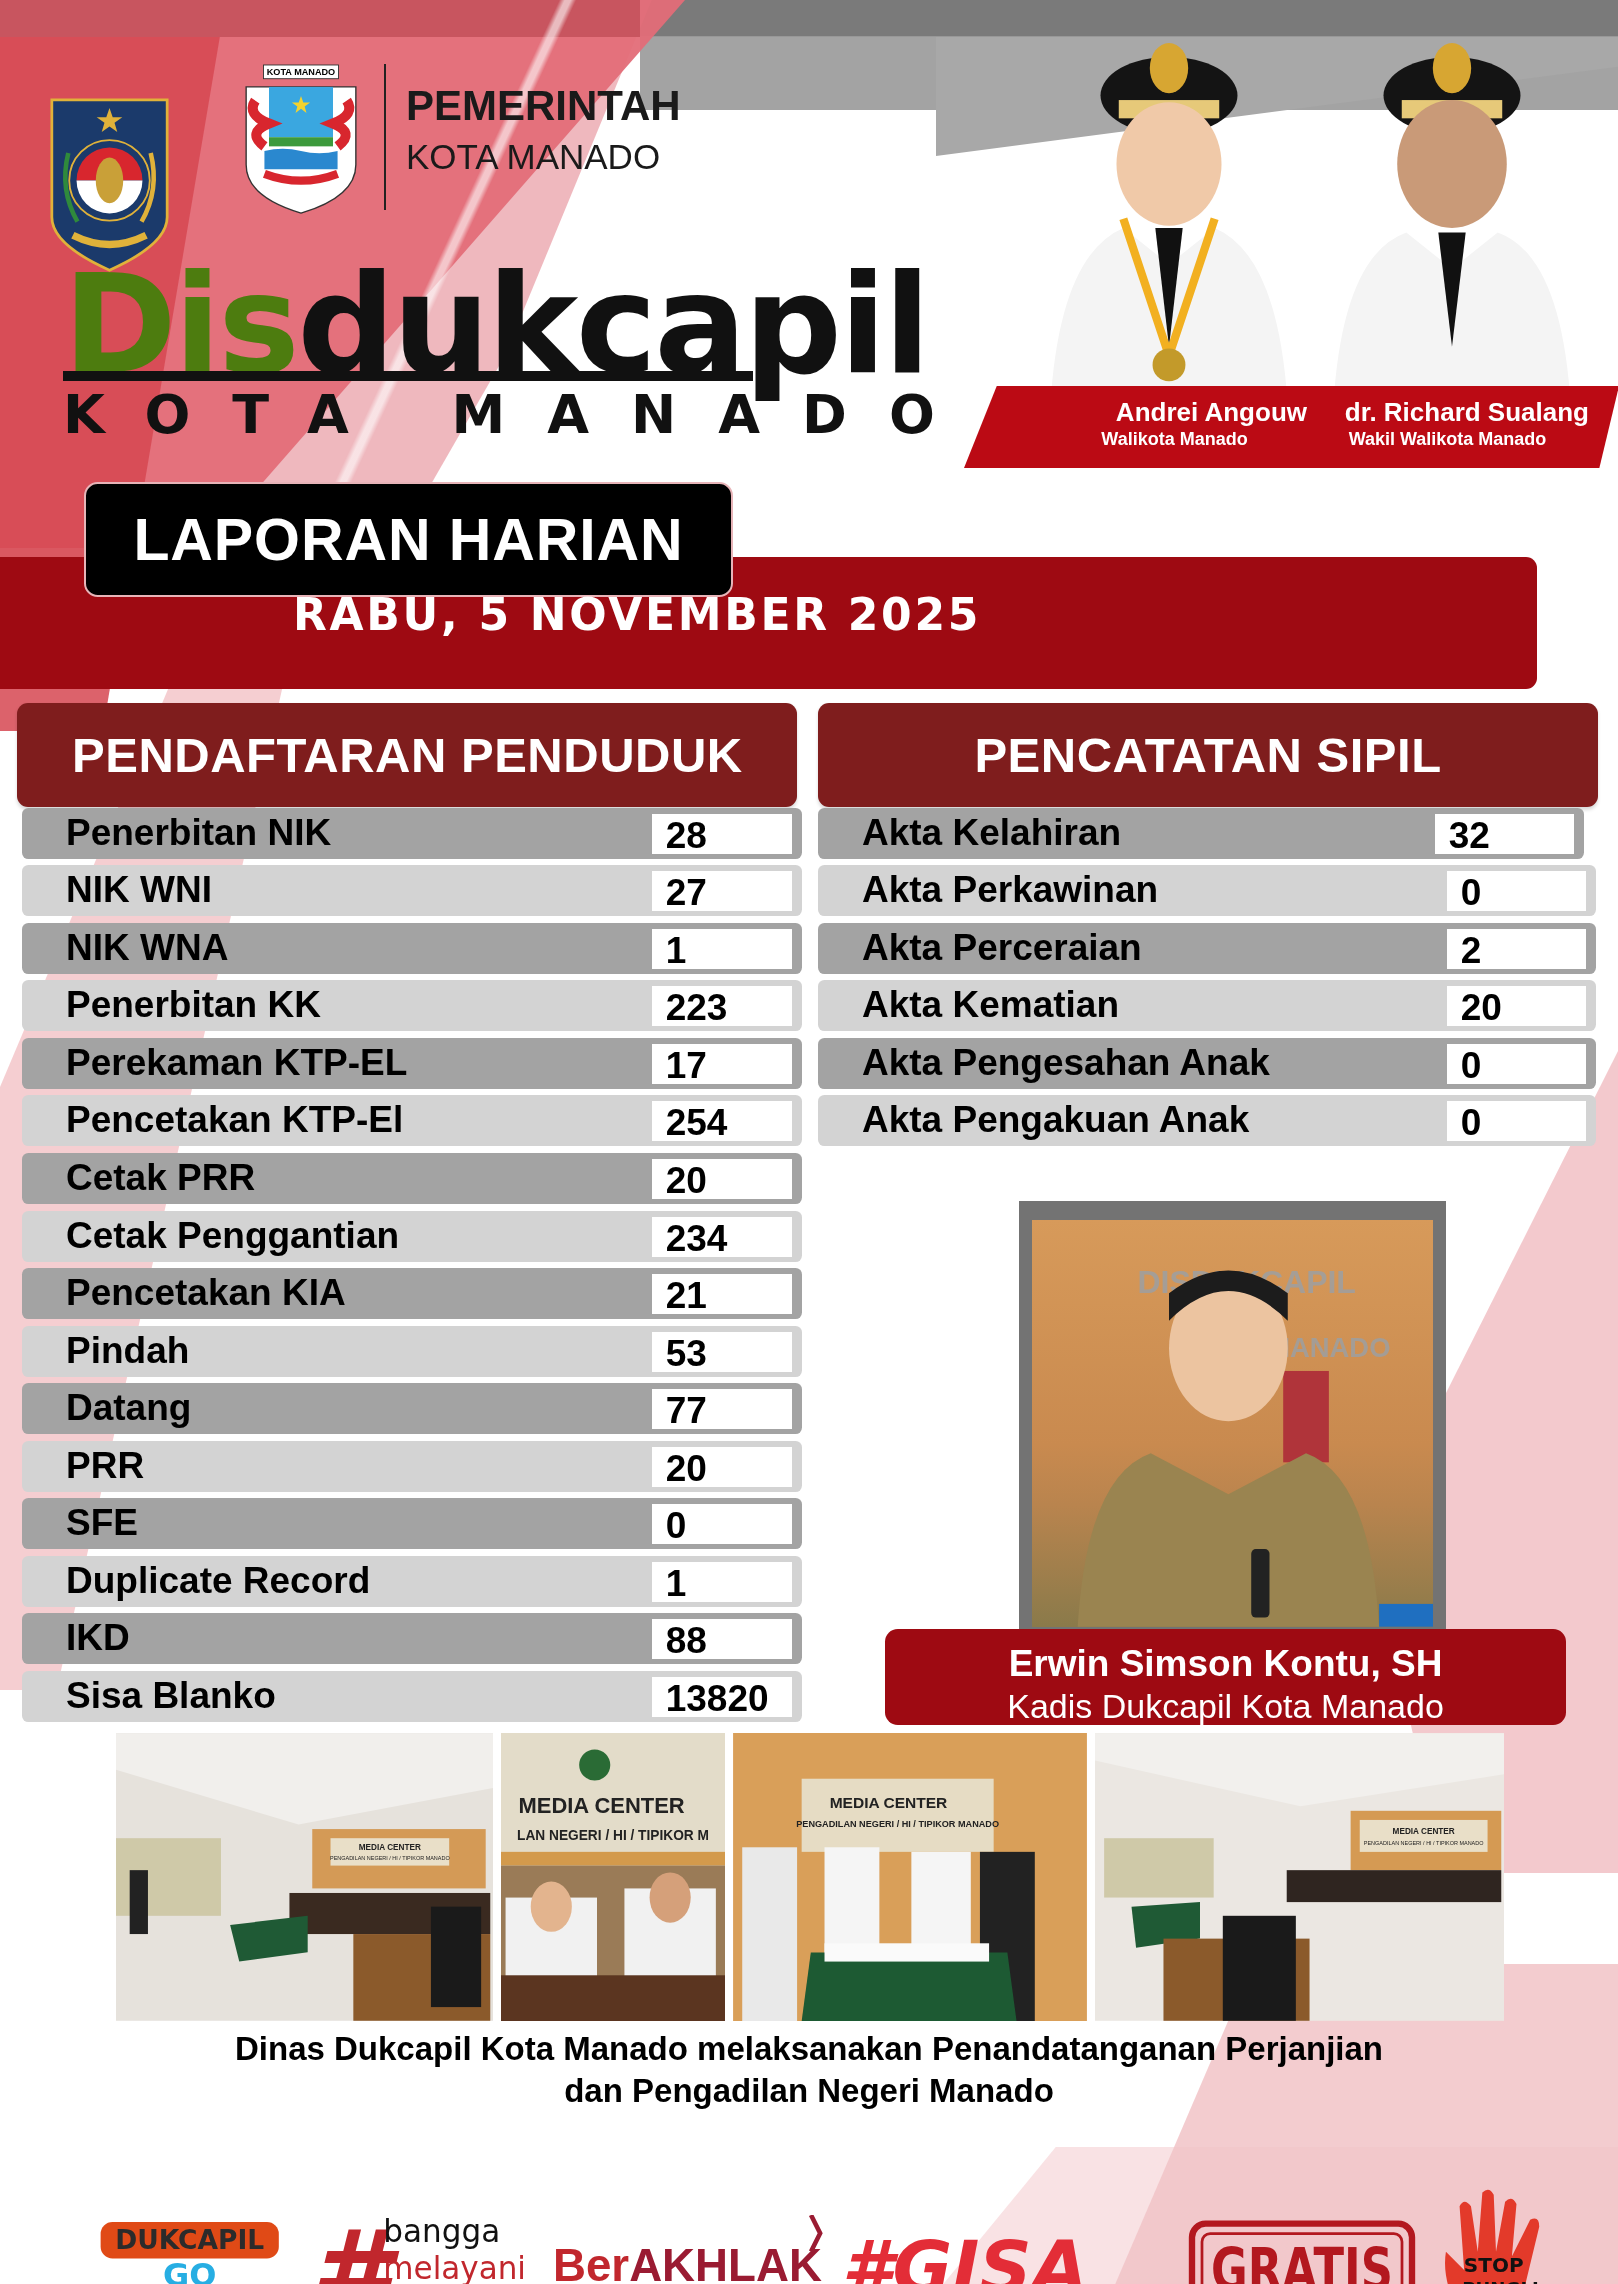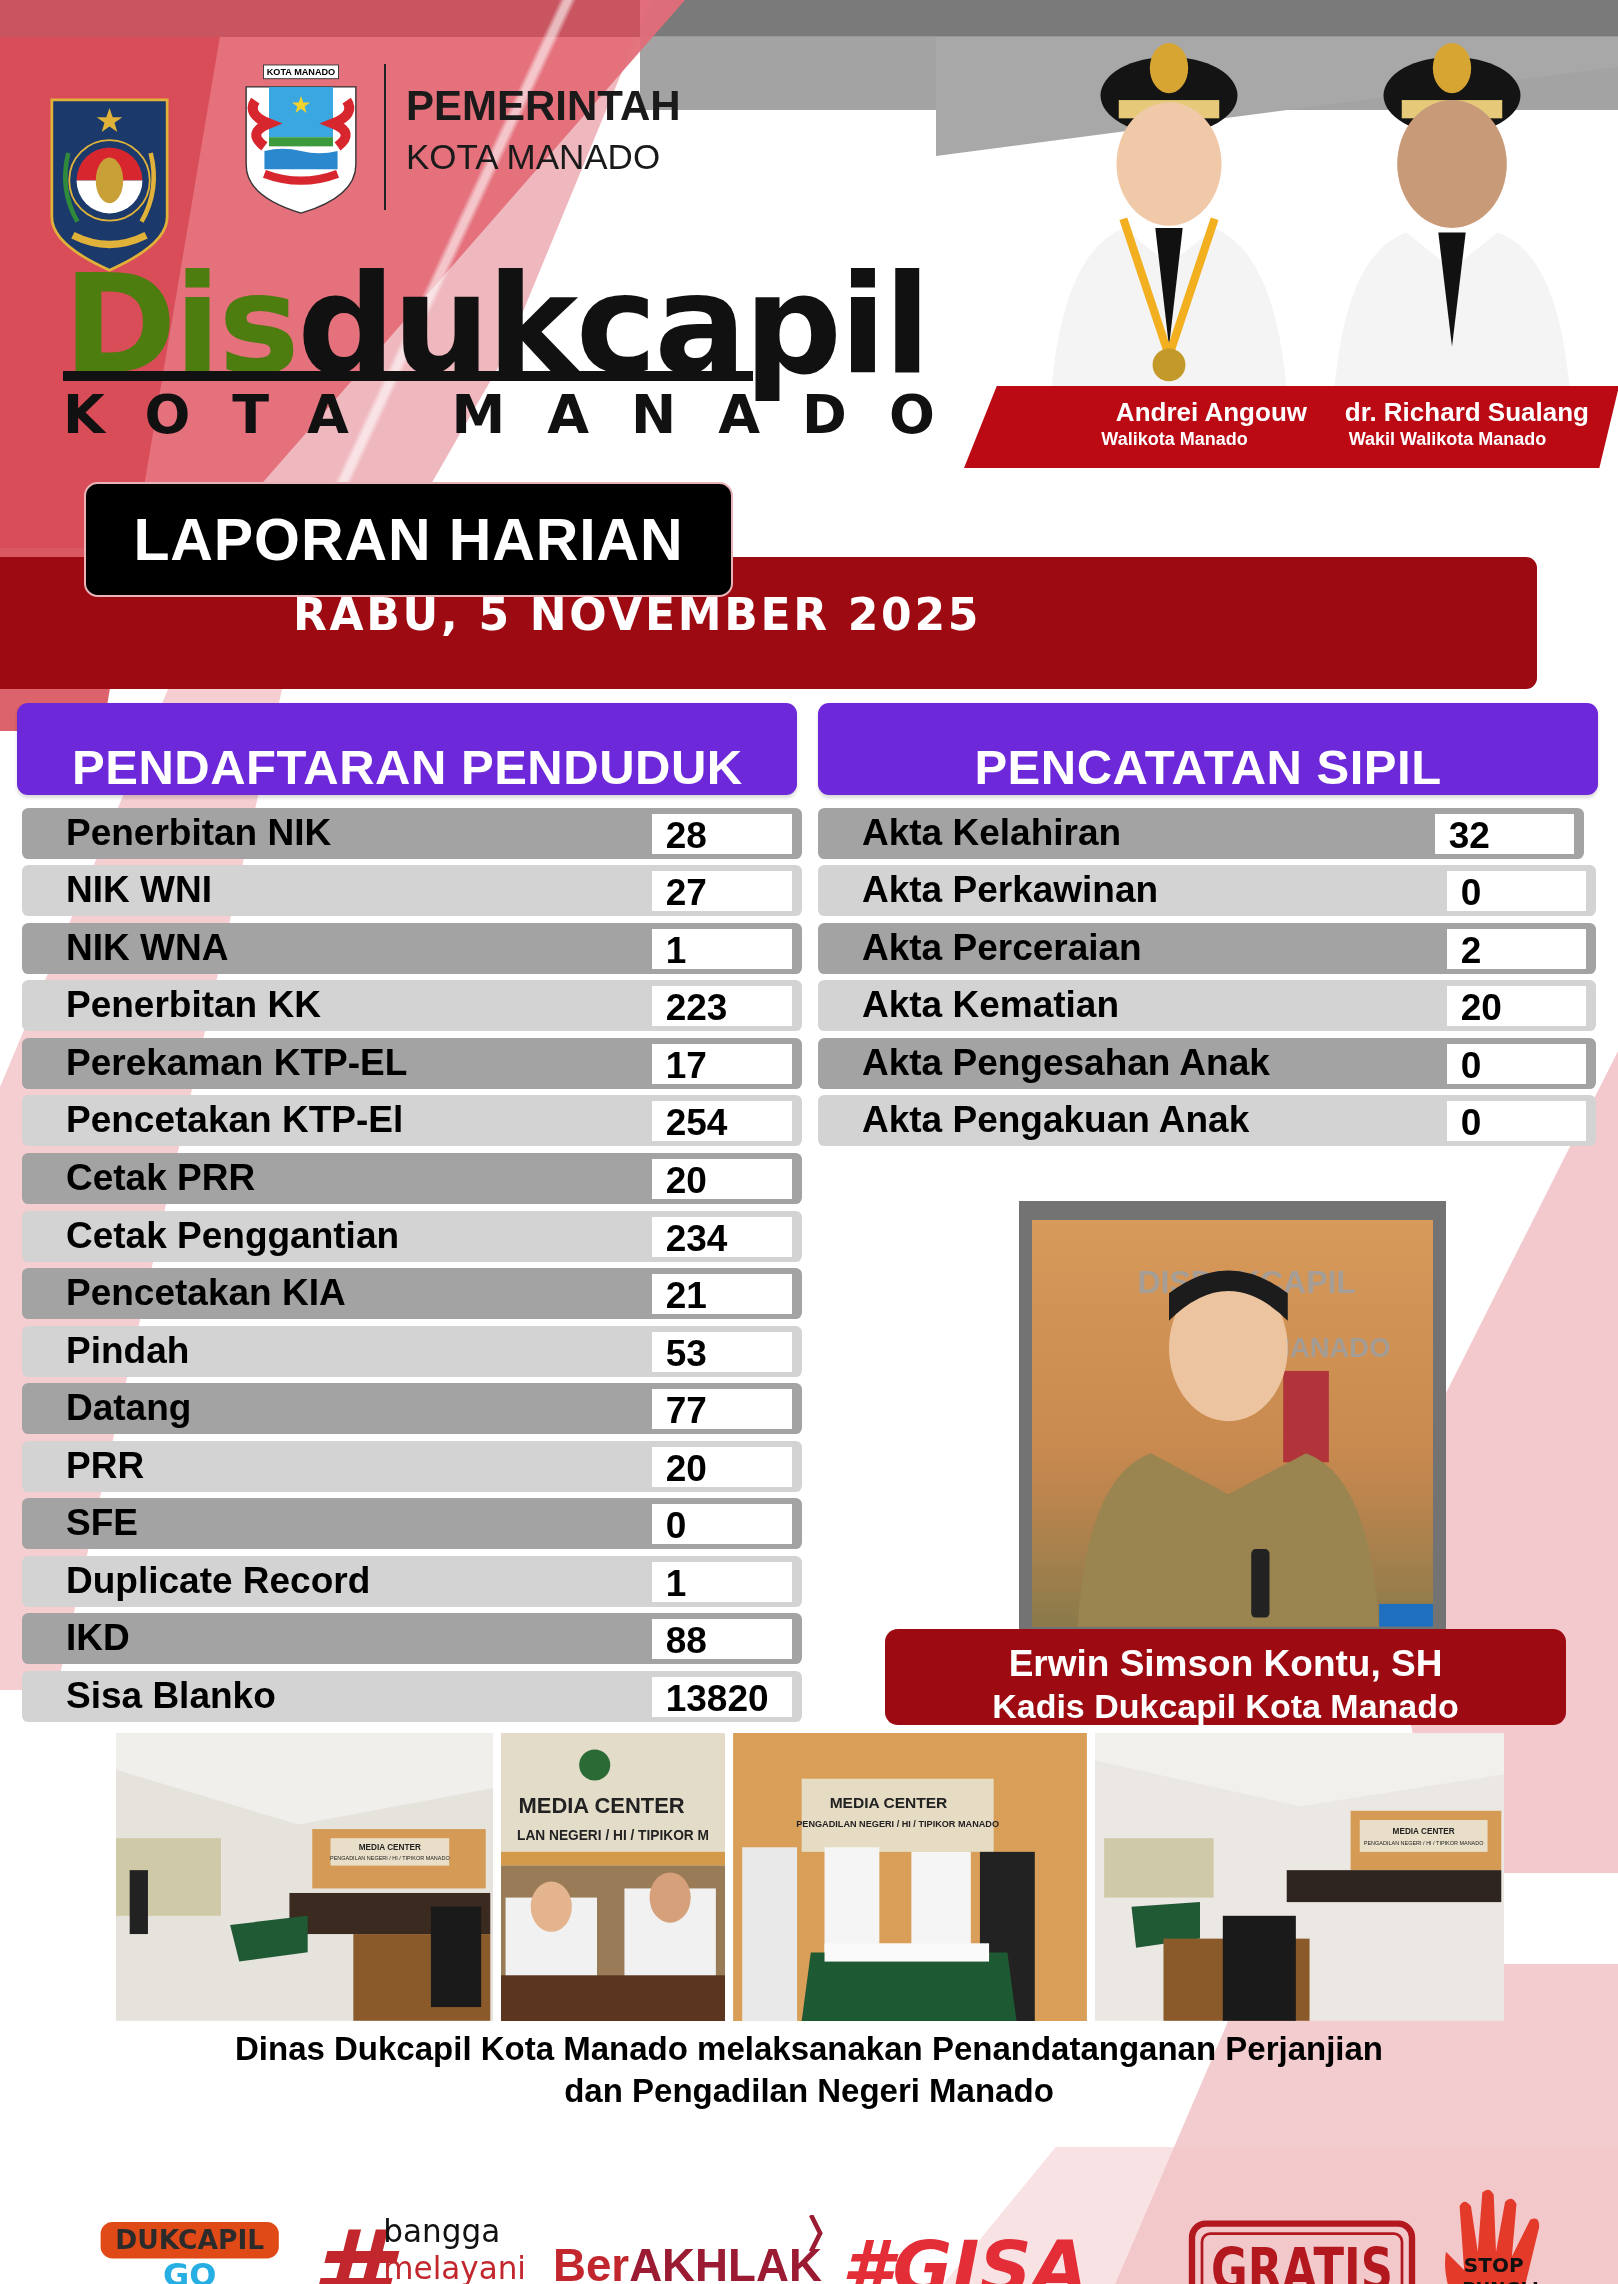--- a/index.html
+++ b/index.html
@@ -60,41 +60,41 @@
   .report-band { position: absolute; left: 0; top: 557px; width: 1537px; height: 132px; background: #9e0a12;
                  border-radius: 0 11px 11px 0; }
   .report-label-box { position: absolute; left: 84px; top: 482px; width: 649px; height: 115px;
                       background: #000; border-radius: 13.7px; border: 2.7px solid #e7b4b8;
                       display: flex; align-items: center; justify-content: center; }
   .report-label { font-size: 59px; font-weight: bold; color: #fff; letter-spacing: 0.9px; }
   .report-date { position: absolute; left: 0; top: 589px; width: 1274px; text-align: center;
                  font-size: 44px; font-weight: 900; color: #fff; letter-spacing: 2.7px; font-family: "DejaVu Sans", sans-serif; }
 
   
-  .section-header { position: absolute; top: 703px; height: 92px; background: #6d28d9; border-radius: 11px;
-                    display: flex; align-items: flex-end; justify-content: center;
+  .section-header { position: absolute; top: 703px; height: 104px; background: #7f1d1d; border-radius: 11px;
+                    display: flex; align-items: center; justify-content: center;
                     box-shadow: 0 2.7px 3.7px rgba(0,0,0,0.15); }
   .section-header span { font-size: 49px; font-weight: bold; color: #fff; letter-spacing: 0.5px; white-space: nowrap; }
 
   
   .data-row { position: absolute; height: 51px; border-radius: 6.4px; }
   .data-row.dark { background: #a3a3a3; }
   .data-row.light { background: #d3d3d3; }
   .row-label { position: absolute; left: 44px; top: 3.7px; font-size: 37px; font-weight: bold; color: #000; white-space: nowrap; }
   .row-value-box { position: absolute; top: 5.5px; right: 10px; height: 40px; background: #fff; }
   .row-value { position: absolute; left: 13.7px; top: 1.8px; font-size: 37px; font-weight: bold; color: #000; }
 
   
   .kadis-frame { position: absolute; left: 1019px; top: 1201px; width: 427px; height: 457px; background: #737373; }
   .kadis-photo { position: absolute; left: 1032px; top: 1220px; width: 401px; height: 534px;
                  background: linear-gradient(180deg, #d79a5a 0%, #c98a4f 55%, #b9844e 70%, #8a7a4a 100%); overflow: hidden; }
   .kadis-banner { position: absolute; left: 885px; top: 1629px; width: 681px; height: 96px; background: #9e0a12;
                   border-radius: 12.8px; text-align: center; }
   .kadis-name { display: block; margin-top: 13.7px; font-size: 37px; font-weight: bold; color: #fff; }
-  .kadis-role { display: block; margin-top: 2.7px; font-size: 34px; font-weight: bold; color: #fff; }
+  .kadis-role { display: block; margin-top: 2.7px; font-size: 34px; font-weight: normal; color: #fff; }
 
   
   .activity-photo { position: absolute; top: 1733px; height: 288px; overflow: hidden; }
   .caption { position: absolute; left: 0; top: 2028px; width: 1618px; text-align: center; }
   .caption-line { display: block; font-size: 33px; font-weight: bold; color: #000; line-height: 42px; }
 
   
   .badge { position: absolute; }
   .badge-dukcapil { left: 96px; top: 2222px; width: 192px; height: 106px; }
   .badge-bangga { left: 310px; top: 2215px; width: 238px; height: 106px; }

